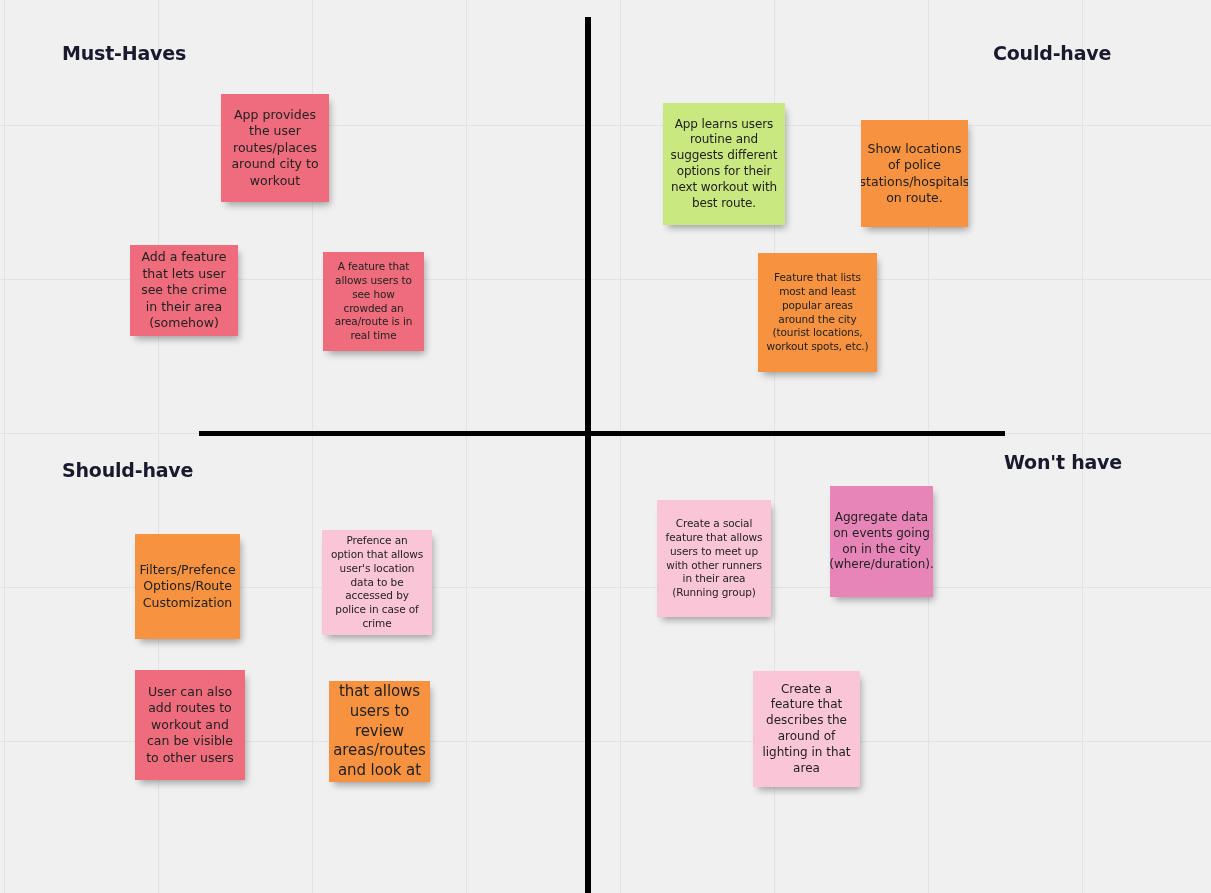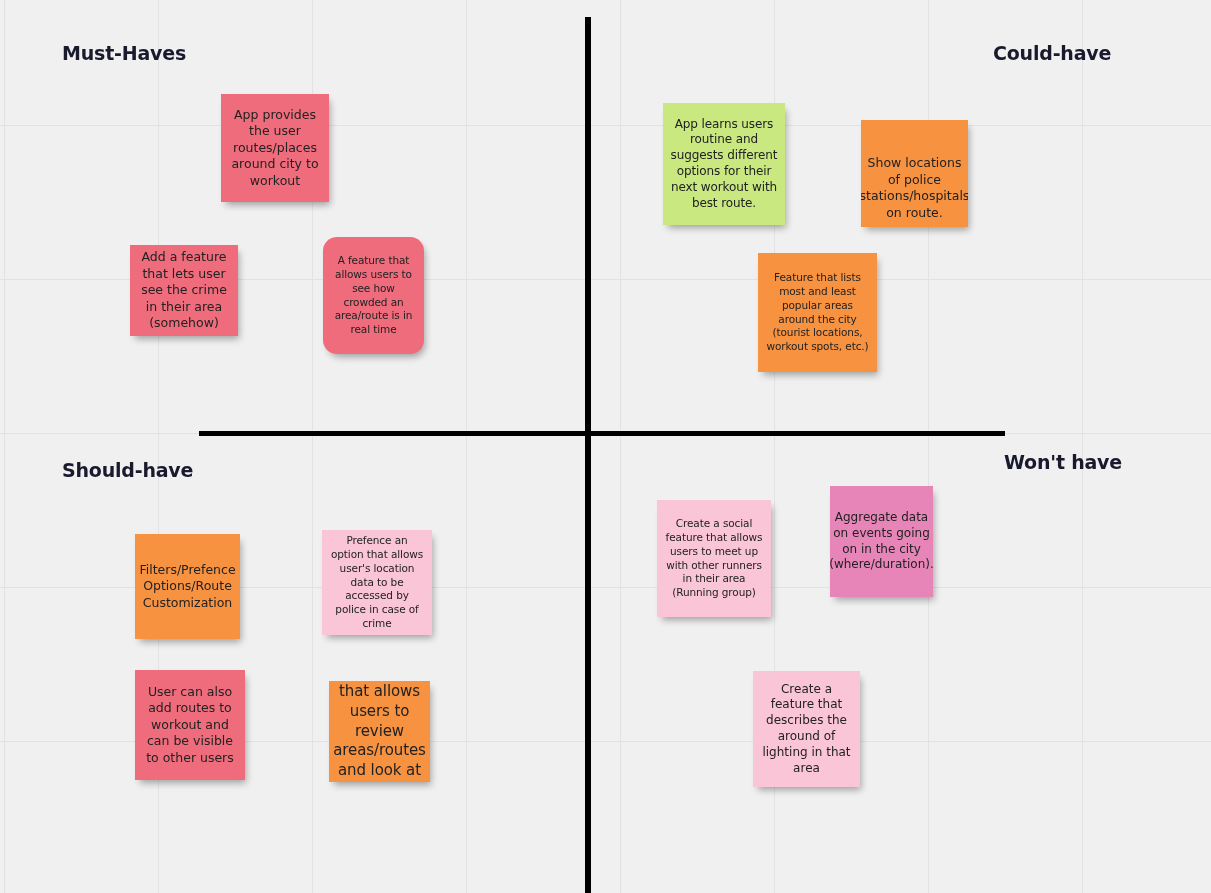--- a/index.html
+++ b/index.html
@@ -77,23 +77,23 @@
   <div id="quad-layer">
       <div class="quad-label" style="left: 62px; top: 42px;">Must-Haves</div>
       <div class="quad-label" style="left: 993px; top: 42px;">Could-have</div>
       <div class="quad-label" style="left: 62px; top: 459px;">Should-have</div>
       <div class="quad-label" style="left: 1004px; top: 451px;">Won't have</div>
     </div>
 
   <div id="notes-layer">
       <div class="note f-sans" style="left: 221px; top: 94px; width: 108px; height: 108px; background: rgb(239, 108, 124); font-size: 12.5px;"><span>App provides the user routes/places around city to workout</span></div>
       <div class="note f-sans" style="left: 130px; top: 245px; width: 108px; height: 91px; background: rgb(239, 108, 124); font-size: 12.5px;"><span>Add a feature that lets user see the crime in their area (somehow)</span></div>
-      <div class="note f-mono-ish" style="left: 323px; top: 237px; width: 101px; height: 117px; background: rgb(239, 108, 124); font-size: 10.5px; border-radius: 14px;"><span>A feature that allows users to see how crowded an area/route is in real time</span></div>
+      <div class="note f-mono-ish" style="left: 323px; top: 252px; width: 101px; height: 99px; background: rgb(239, 108, 124); font-size: 10.5px;"><span>A feature that allows users to see how crowded an area/route is in real time</span></div>
       <div class="note f-mono-ish" style="left: 663px; top: 103px; width: 122px; height: 122px; background: rgb(201, 232, 127); font-size: 12px; justify-content: flex-end;"><span>App learns users routine and suggests different options for their next workout with best route.</span></div>
-      <div class="note f-sans" style="left: 861px; top: 120px; width: 107px; height: 107px; background: rgb(247, 146, 64); font-size: 12.5px; align-items: flex-end;"><span>Show locations of police stations/hospitals on route.</span></div>
+      <div class="note f-sans" style="left: 861px; top: 120px; width: 107px; height: 107px; background: rgb(247, 146, 64); font-size: 12.5px;"><span>Show locations of police stations/hospitals on route.</span></div>
       <div class="note f-mono-ish" style="left: 758px; top: 253px; width: 119px; height: 119px; background: rgb(247, 146, 64); font-size: 10.5px;"><span>Feature that lists most and least popular areas around the city (tourist locations, workout spots, etc.)</span></div>
       <div class="note f-sans" style="left: 135px; top: 534px; width: 105px; height: 105px; background: rgb(247, 146, 64); font-size: 12.5px;"><span>Filters/Prefence Options/Route Customization</span></div>
       <div class="note f-mono-ish" style="left: 322px; top: 530px; width: 110px; height: 105px; background: rgb(251, 197, 216); font-size: 10.5px;"><span>Prefence an option that allows user's location data to be accessed by police in case of crime</span></div>
       <div class="note f-sans" style="left: 135px; top: 670px; width: 110px; height: 110px; background: rgb(239, 108, 124); font-size: 12.5px;"><span>User can also add routes  to workout and can be visible to other users</span></div>
       <div class="note f-mono-ish" style="left: 329px; top: 681px; width: 101px; height: 101px; background: rgb(247, 146, 64); font-size: 15px;"><span>A feature that allows users to review areas/routes and look at reviews</span></div>
       <div class="note f-mono-ish" style="left: 657px; top: 500px; width: 114px; height: 117px; background: rgb(251, 197, 216); font-size: 10.5px;"><span>Create a social feature that allows users to meet up with other runners in their area (Running group)</span></div>
       <div class="note f-sans" style="left: 830px; top: 486px; width: 103px; height: 111px; background: rgb(231, 133, 185); font-size: 12px;"><span>Aggregate data on events going on in the city (where/duration).</span></div>
       <div class="note f-sans" style="left: 753px; top: 671px; width: 107px; height: 116px; background: rgb(251, 197, 216); font-size: 12px;"><span>Create a feature that describes the around of lighting in that area</span></div>
     </div>
 

